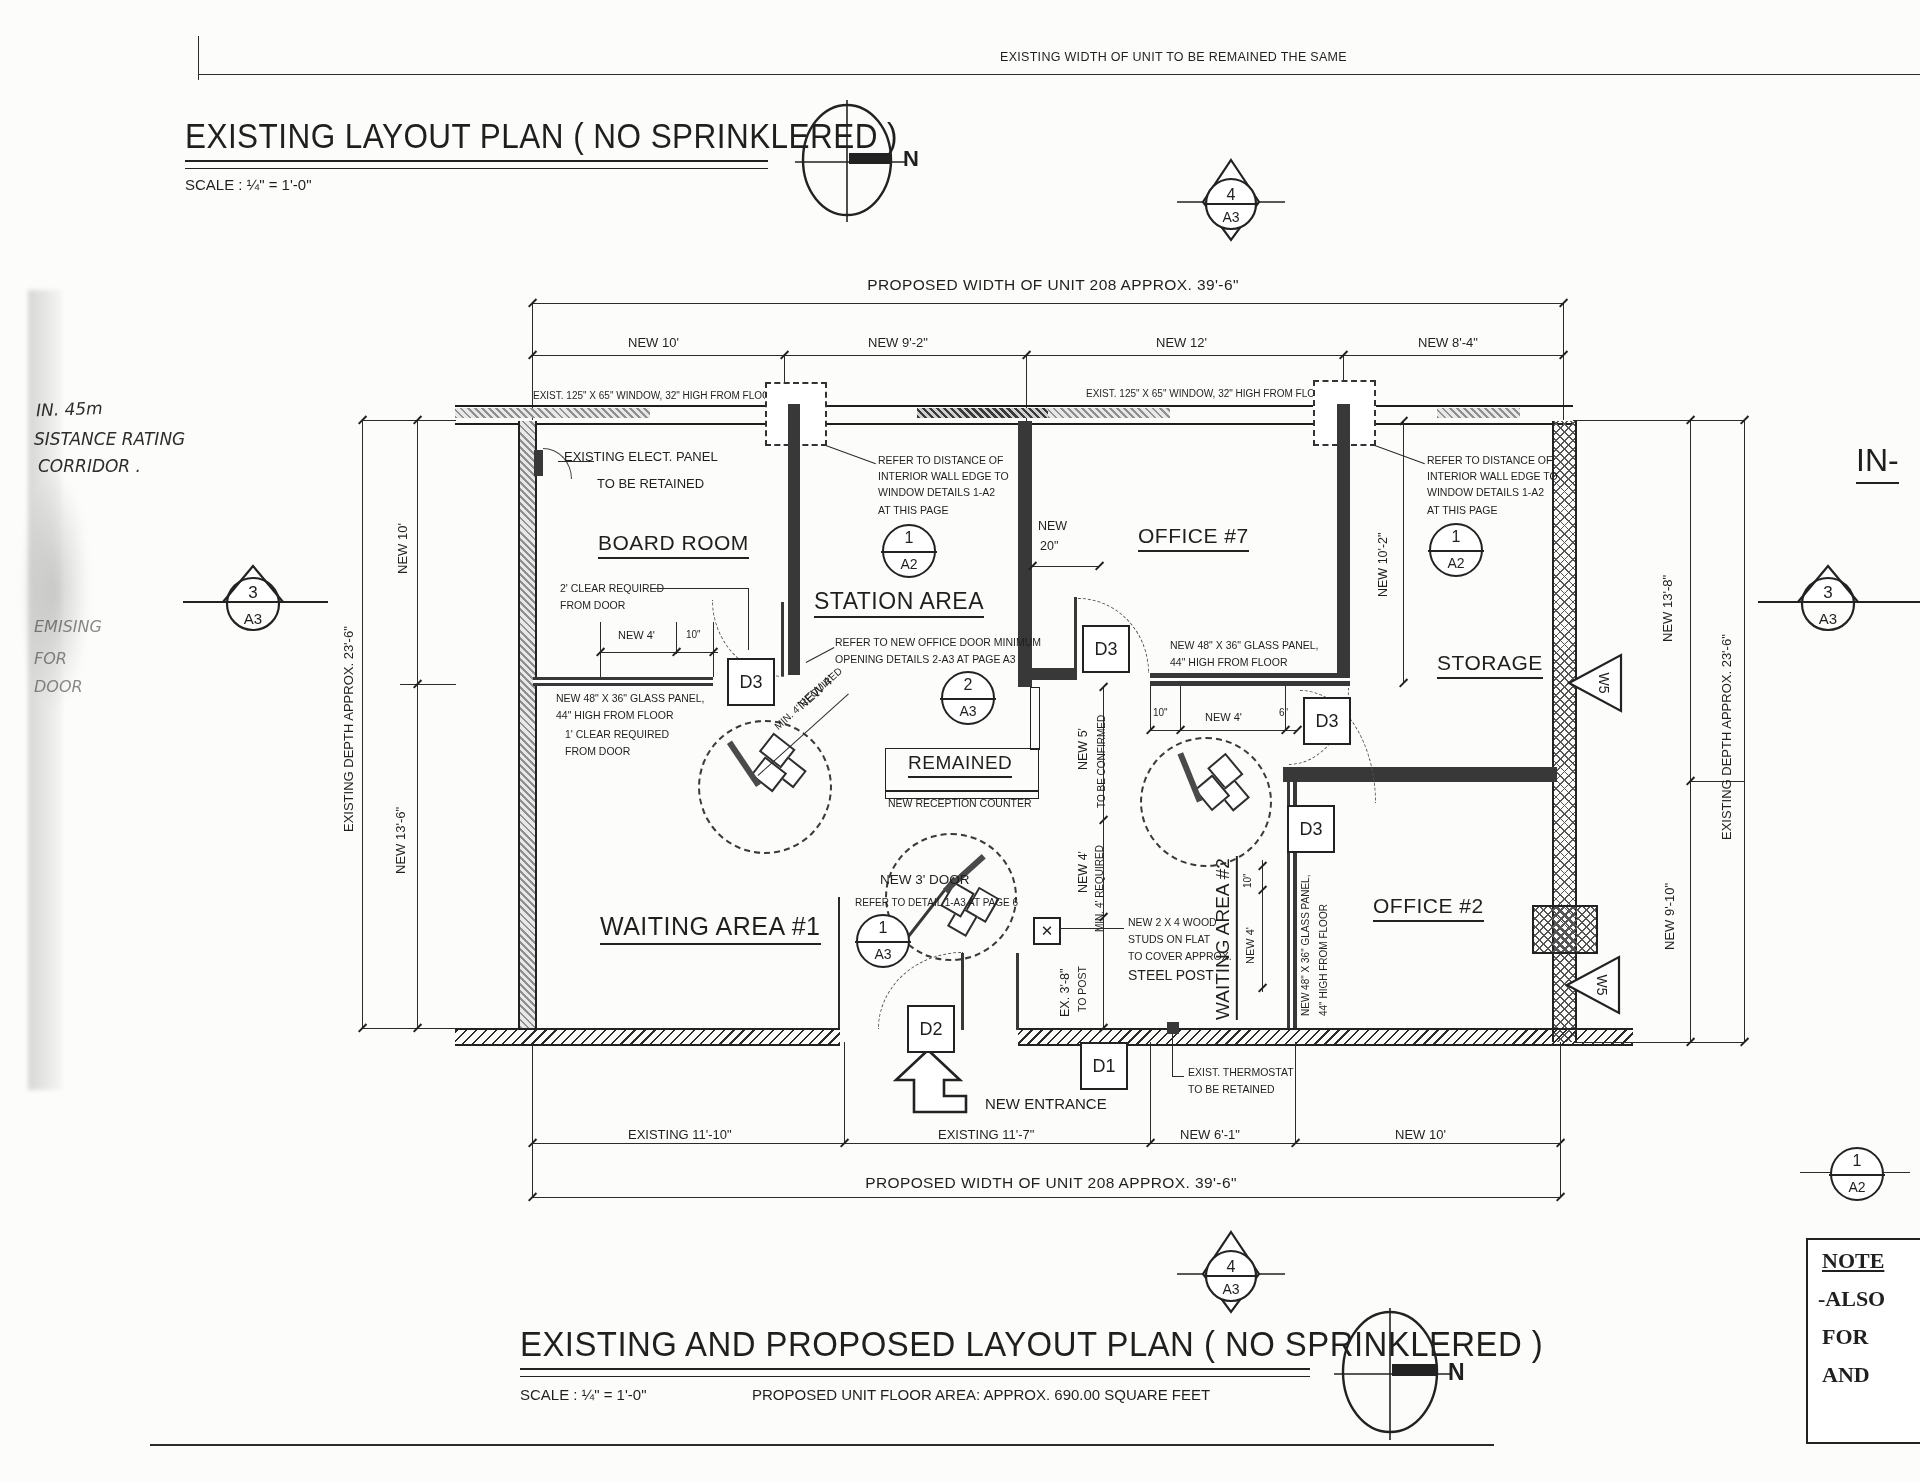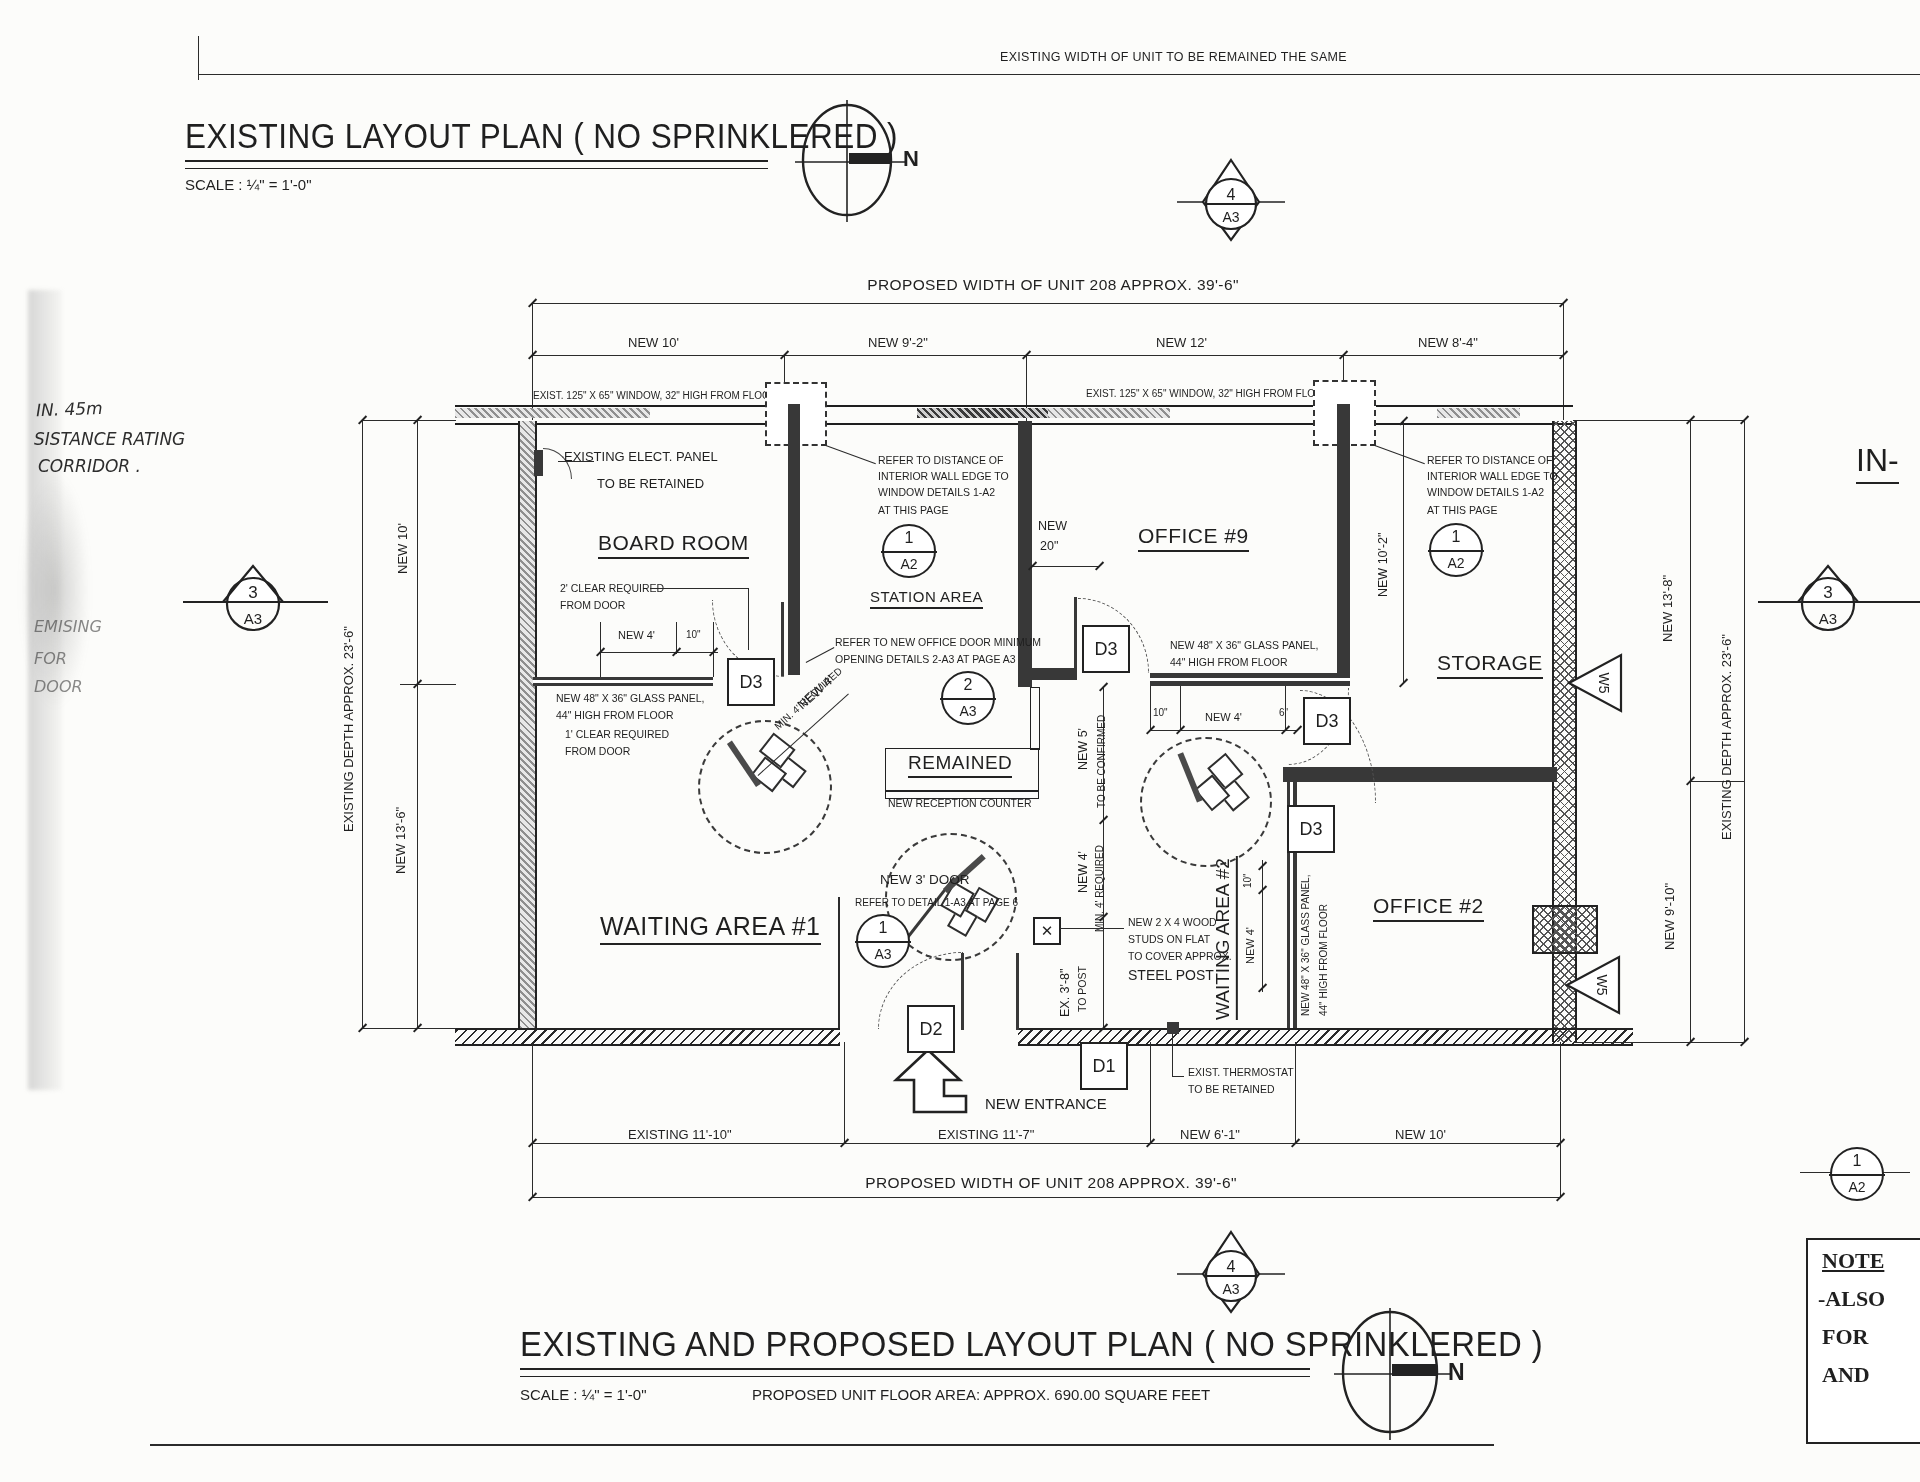--- a/index.html
+++ b/index.html
@@ -170,23 +170,23 @@
   <div class="wc" style="left:1140px;top:737px;width:128px;height:126px;">
     <div class="wg" style="transform:rotate(50deg);">
       <div class="q" style="left:26px;top:2px;width:24px;height:20px;"></div>
       <div class="q" style="left:52px;top:12px;width:20px;height:18px;"></div>
       <div class="q" style="left:34px;top:26px;width:24px;height:20px;"></div>
       <div style="position:absolute;left:-4px;top:42px;width:52px;height:6px;background:#4a4a4a;transform:rotate(18deg);"></div>
     </div>
   </div>
 
   <div class="t rl" style="left:598px;top:531px;font-size:21px;">BOARD ROOM</div>
-  <div class="t rl" style="left:870px;top:588px;font-size:15px;">STATION AREA</div>
+  <div class="t rl" style="left:814px;top:588px;font-size:23px;">STATION AREA</div>
   <div class="t rl" style="left:908px;top:752px;font-size:19px;">REMAINED</div>
-  <div class="t rl" style="left:1138px;top:524px;font-size:21px;">OFFICE #9</div>
+  <div class="t rl" style="left:1138px;top:524px;font-size:21px;">OFFICE #7</div>
   <div class="t rl" style="left:1437px;top:651px;font-size:21px;">STORAGE</div>
   <div class="t rl" style="left:600px;top:912px;font-size:25px;">WAITING AREA #1</div>
   <div class="t vt" style="left:1212px;top:856px;height:164px;font-size:19px;border-left:2px solid #222;padding-left:2px;">WAITING AREA #2</div>
   <div class="t rl" style="left:1373px;top:894px;font-size:21px;">OFFICE #2</div>
 
   <div class="t" style="left:564px;top:450px;font-size:13px;">EXISTING ELECT. PANEL</div>
   <div class="t" style="left:597px;top:477px;font-size:13px;">TO BE RETAINED</div>
   <div class="lh" style="left:558px;top:461px;width:36px;"></div>
 
   <div class="t" style="left:560px;top:582px;font-size:10.5px;">2' CLEAR REQUIRED</div>

